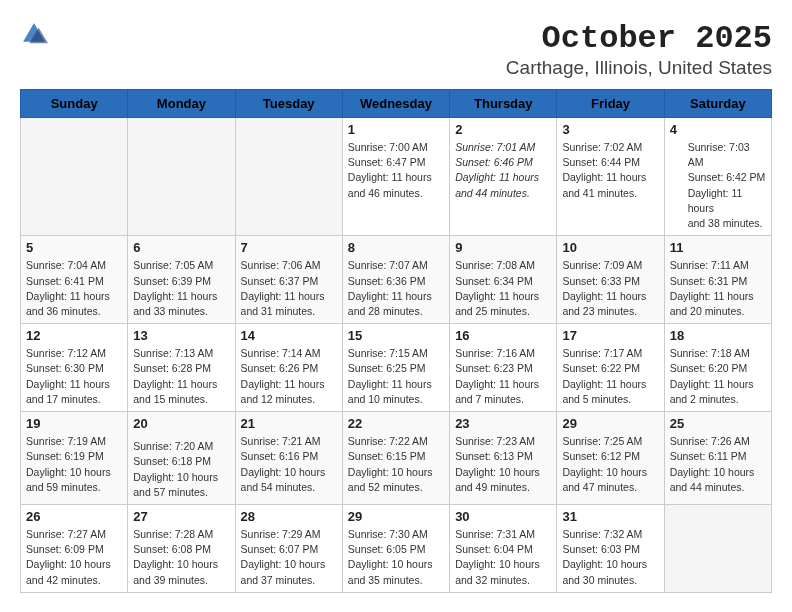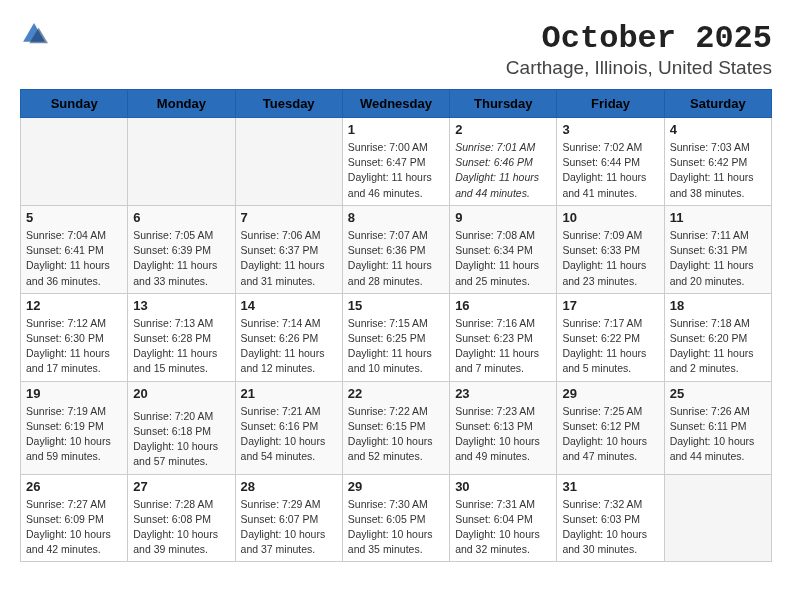--- a/index.html
+++ b/index.html
@@ -144,21 +144,21 @@
         </td>
         <td>
           <div class="day-number">3</div>
           <div class="day-info" style="white-space: pre-line;">Sunrise: 7:02 AM
 Sunset: 6:44 PM
 Daylight: 11 hours
 and 41 minutes.</div>
         </td>
         <td>
           <div class="day-number">4</div>
-          <div class="day-info" style="white-space: pre-line;">Sunrise: 7:03 AM
+          <div class="day-info" style="white-space: pre-line; margin-left: 18px;">Sunrise: 7:03 AM
 Sunset: 6:42 PM
 Daylight: 11 hours
 and 38 minutes.</div>
         </td>
       </tr>
       <tr>
         <td>
           <div class="day-number">5</div>
           <div class="day-info" style="white-space: pre-line;">Sunrise: 7:04 AM
 Sunset: 6:41 PM

